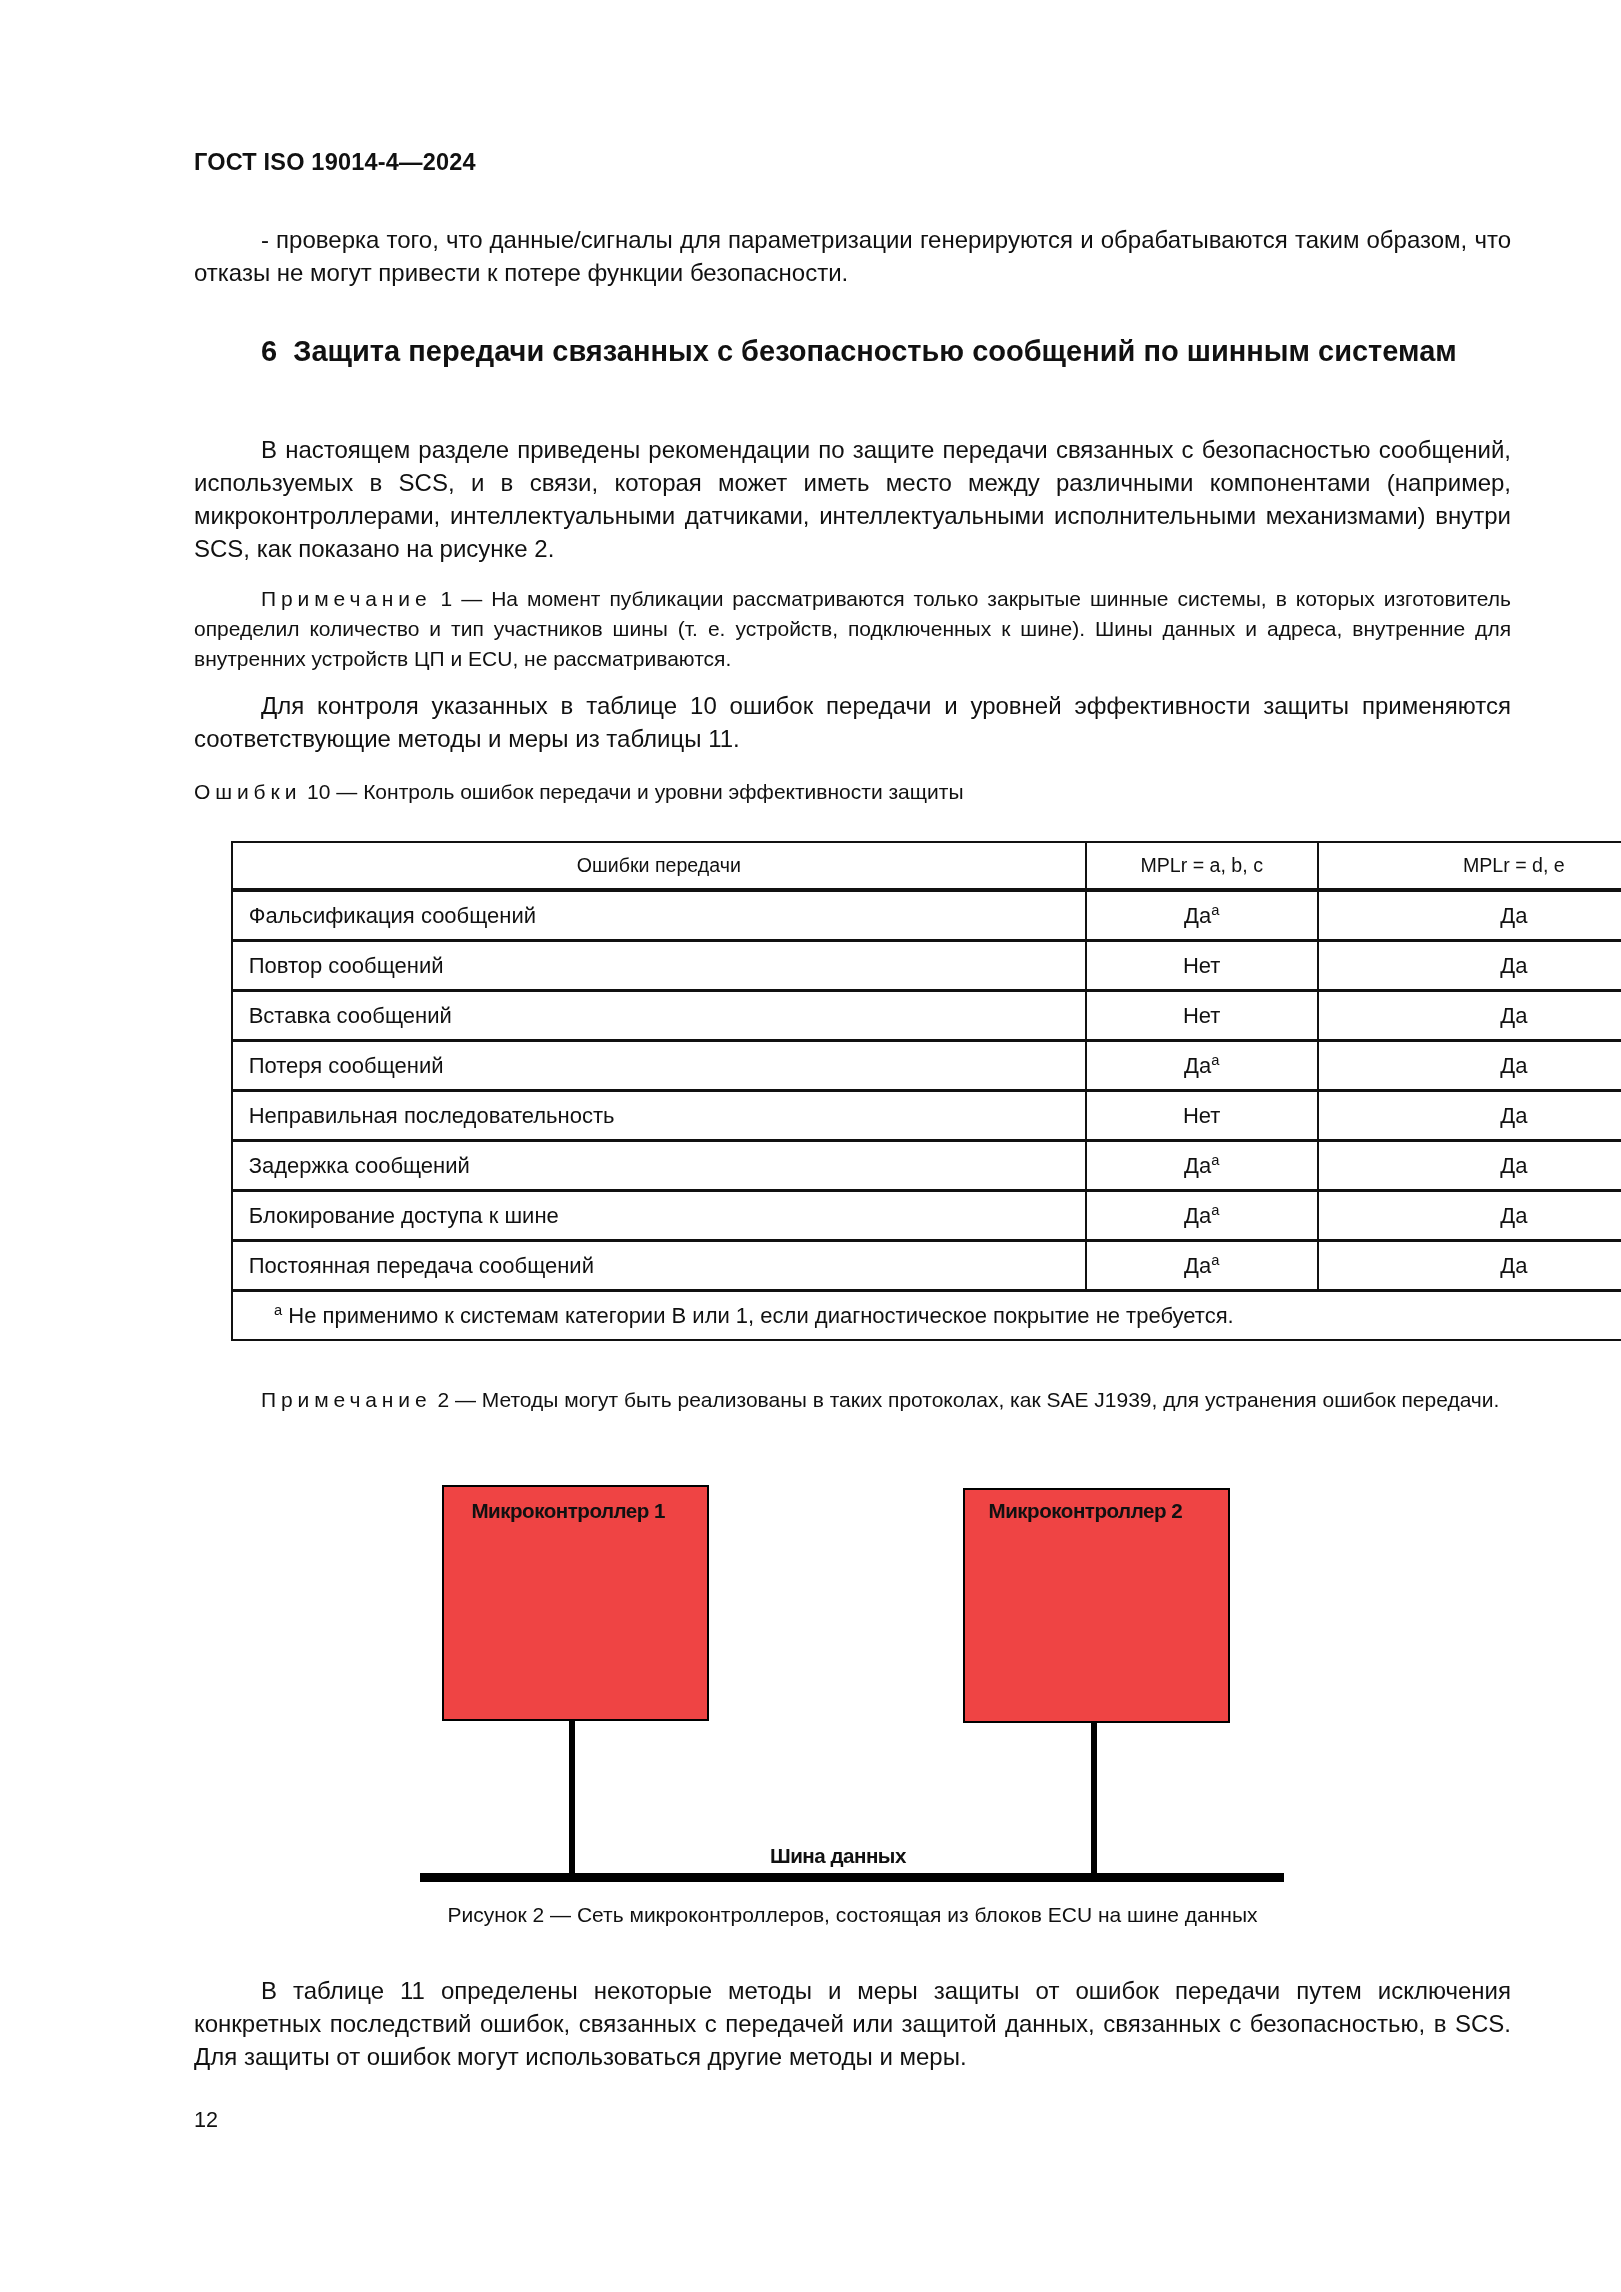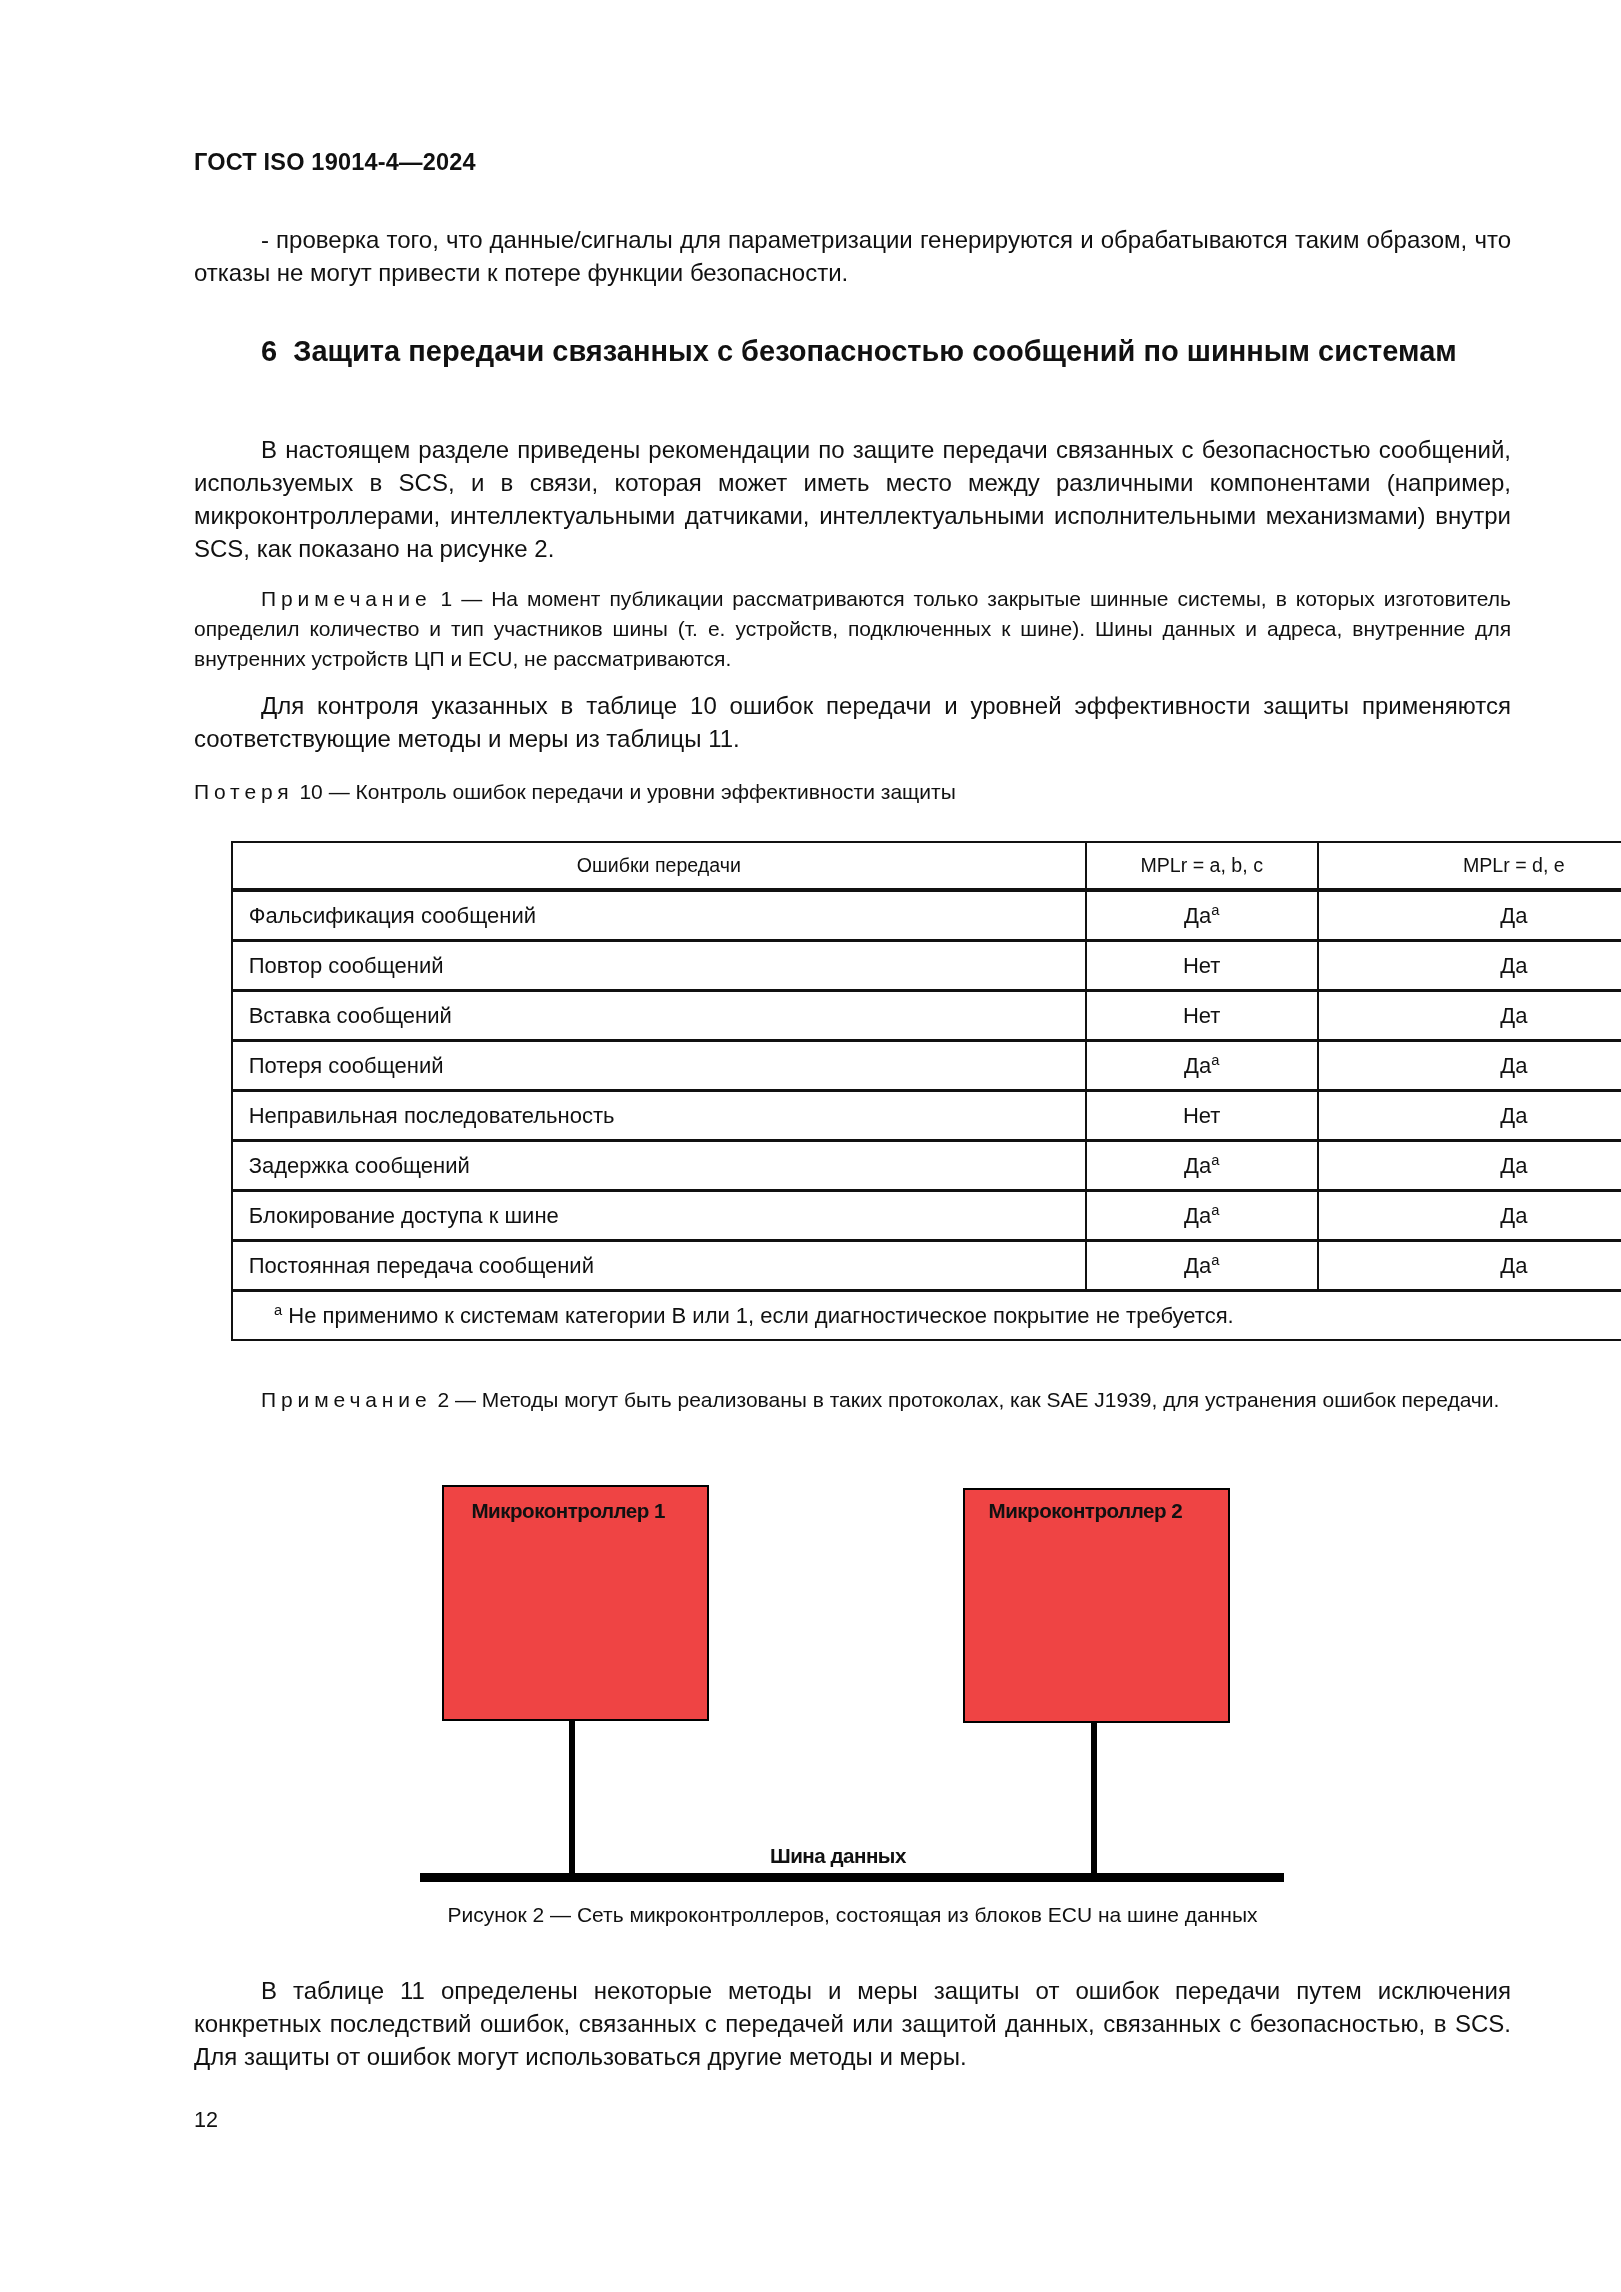--- a/index.html
+++ b/index.html
@@ -54,21 +54,21 @@
   <span class="spaced">Примечание</span>
   <span>1</span>
   <span>— На момент публикации рассматриваются только закрытые шинные системы, в которых изготовитель определил количество и тип участников шины (т. е. устройств, подключенных к шине). Шины данных и адреса, внутренние для внутренних устройств ЦП и ECU, не рассматриваются.</span>
 </div>
 
 <div class="abs para" style="top:689px;">
   <span class="first">Для контроля указанных в таблице 10 ошибок передачи и уровней эффективности защиты применяются соответствующие методы и меры из таблицы 11.</span>
 </div>
 
 <div class="abs tcap">
-  <span class="spaced">Потеря</span>
+  <span class="spaced">Ошибки</span>
   <span>10 — Контроль ошибок передачи и уровни эффективности защиты</span>
 </div>
 
 <table class="t10">
   <thead>
     <tr>
       <th>Ошибки передачи</th>
       <th>MPLr = a, b, c</th>
       <th>MPLr = d, e</th>
     </tr>

